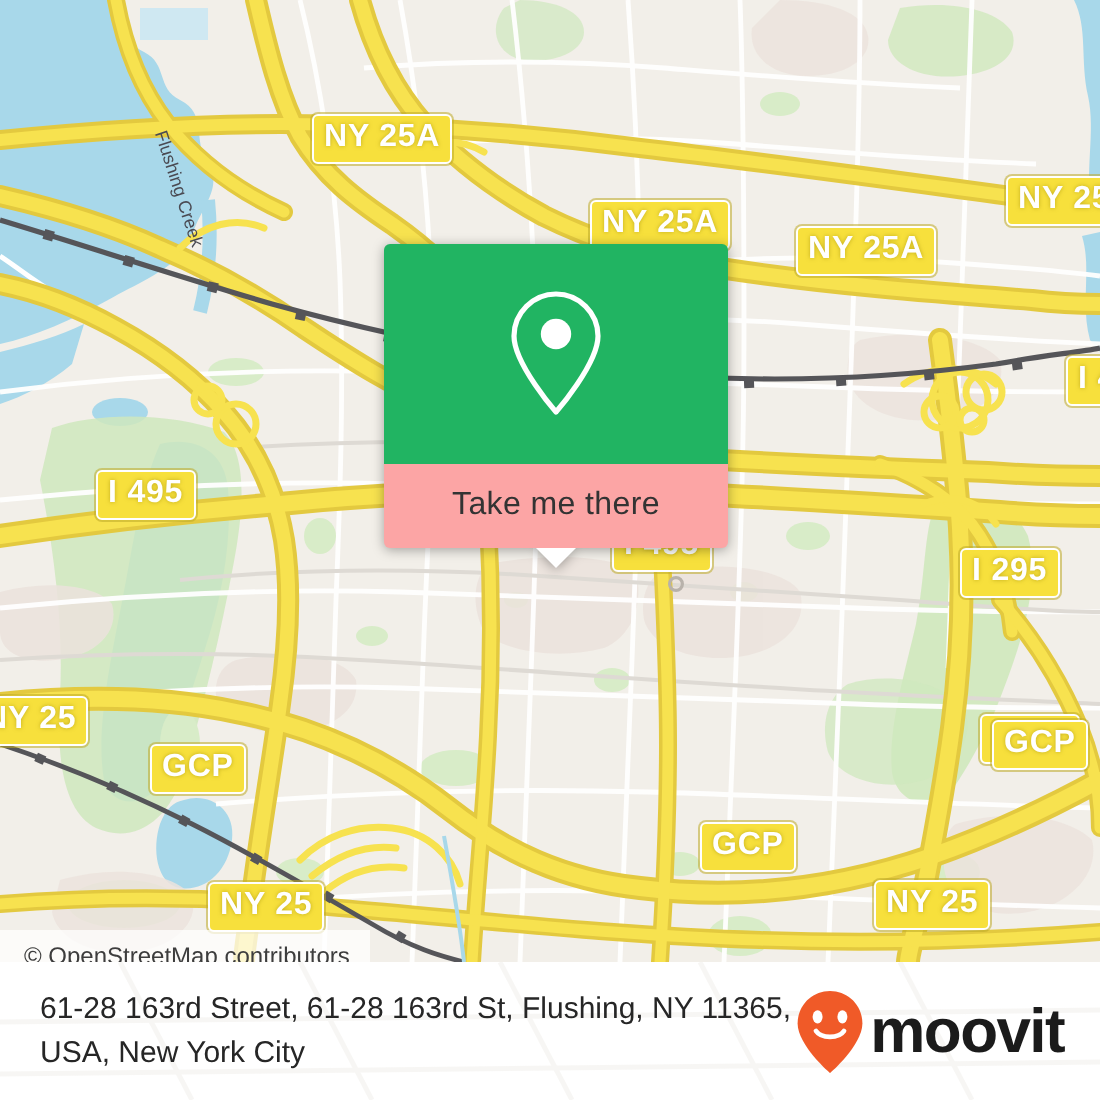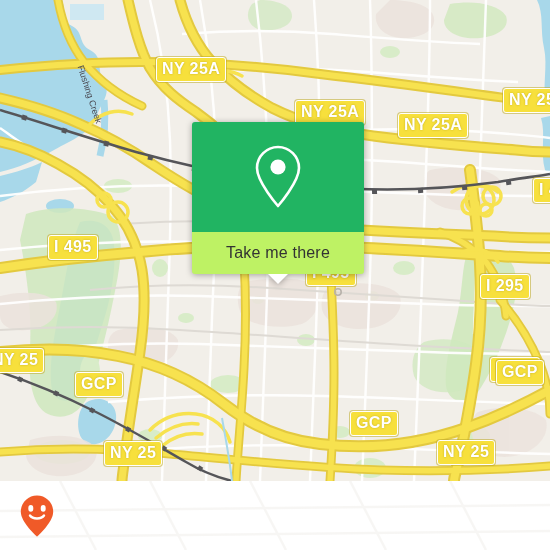--- a/index.html
+++ b/index.html
@@ -67,21 +67,21 @@
   }
   #popup-top {
     background: #21b462;
     height: 110px;
     border-radius: 3px 3px 0 0;
     display: flex;
     align-items: center;
     justify-content: center;
   }
   #popup-bottom {
-    background: #bef264;
+    background: #fca5a5;
     height: 42px;
     border-radius: 0 0 3px 3px;
     display: flex;
     align-items: center;
     justify-content: center;
     position: relative;
   }
   #popup-label {
     font-size: 16px;
     color: #333333;
@@ -421,40 +421,43 @@
           <path d="M26 3 C14.5 3 5 12.5 5 24 C5 38 26 62 26 62 C26 62 47 38 47 24 C47 12.5 37.5 3 26 3 Z" fill="none" stroke="#ffffff" stroke-width="2.6" stroke-linejoin="round"></path>
           <circle cx="26" cy="23" r="7.6" fill="#ffffff"></circle>
         </svg>
       </div>
       <div id="popup-bottom">
         <span id="popup-label">Take me there</span>
         <div id="popup-tail"></div>
       </div>
     </div>
 
+    <div id="attribution">© OpenStreetMap contributors</div>
   </div>
 
   <div id="footer">
     <svg id="footer-watermark" viewBox="0 0 550 69">
       <g stroke="#f0eeea" stroke-width="2.5" fill="none">
         <path d="M60,0 L96,69"></path>
           <path d="M150,0 L186,69"></path>
         <path d="M250,0 L286,69"></path>
           <path d="M350,0 L386,69"></path>
         <path d="M450,0 L486,69"></path>
           <path d="M0,30 L550,24"></path>
         <path d="M0,56 L550,50"></path>
       </g>
     </svg>
 
+    <div id="footer-address">61-28 163rd Street, 61-28 163rd St, Flushing, NY 11365, USA, New York City</div>
 
     <div id="brand">
       <svg width="34" height="42" viewBox="0 0 34 42">
         <path d="M17 0.5 C8 0.5 0.8 7.7 0.8 16.7 C0.8 27.5 17 41.5 17 41.5
                  C17 41.5 33.2 27.5 33.2 16.7 C33.2 7.7 26 0.5 17 0.5 Z" fill="#f05a28"></path>
         <ellipse cx="10.8" cy="13.4" rx="2.5" ry="3.3" fill="#ffffff"></ellipse>
         <ellipse cx="23.2" cy="13.4" rx="2.5" ry="3.3" fill="#ffffff"></ellipse>
         <path d="M10 20.5 C12.6 24.4 21.4 24.4 24 20.5" stroke="#ffffff" stroke-width="2.4" fill="none" stroke-linecap="round"></path>
       </svg>
+      <span id="brand-text">moovit</span>
     </div>
   </div>
 
 </div>
 
 </body></html>

